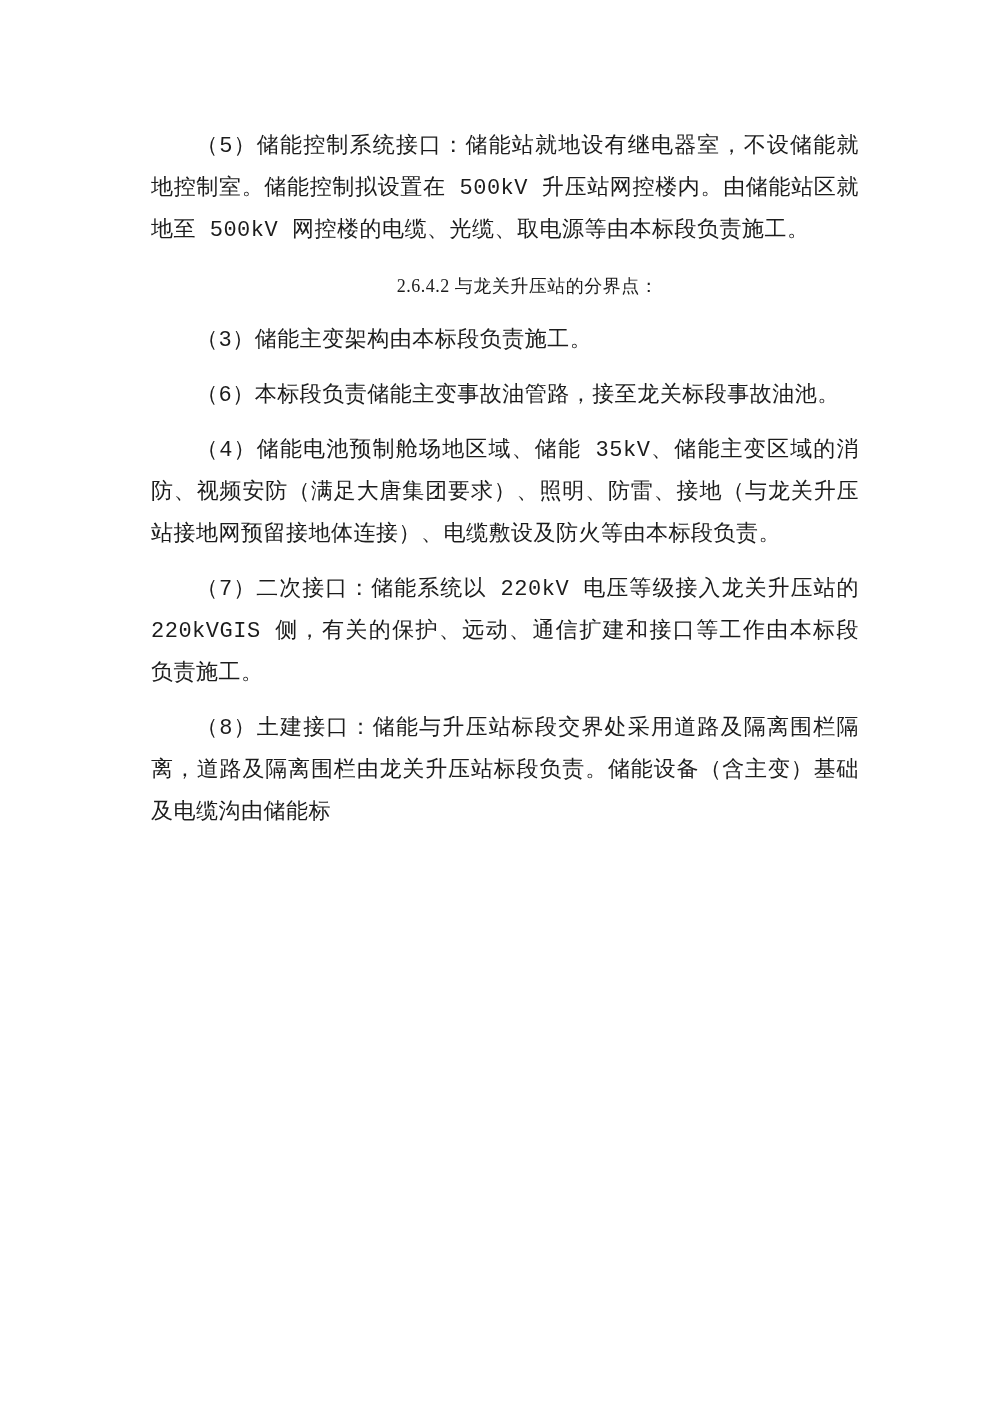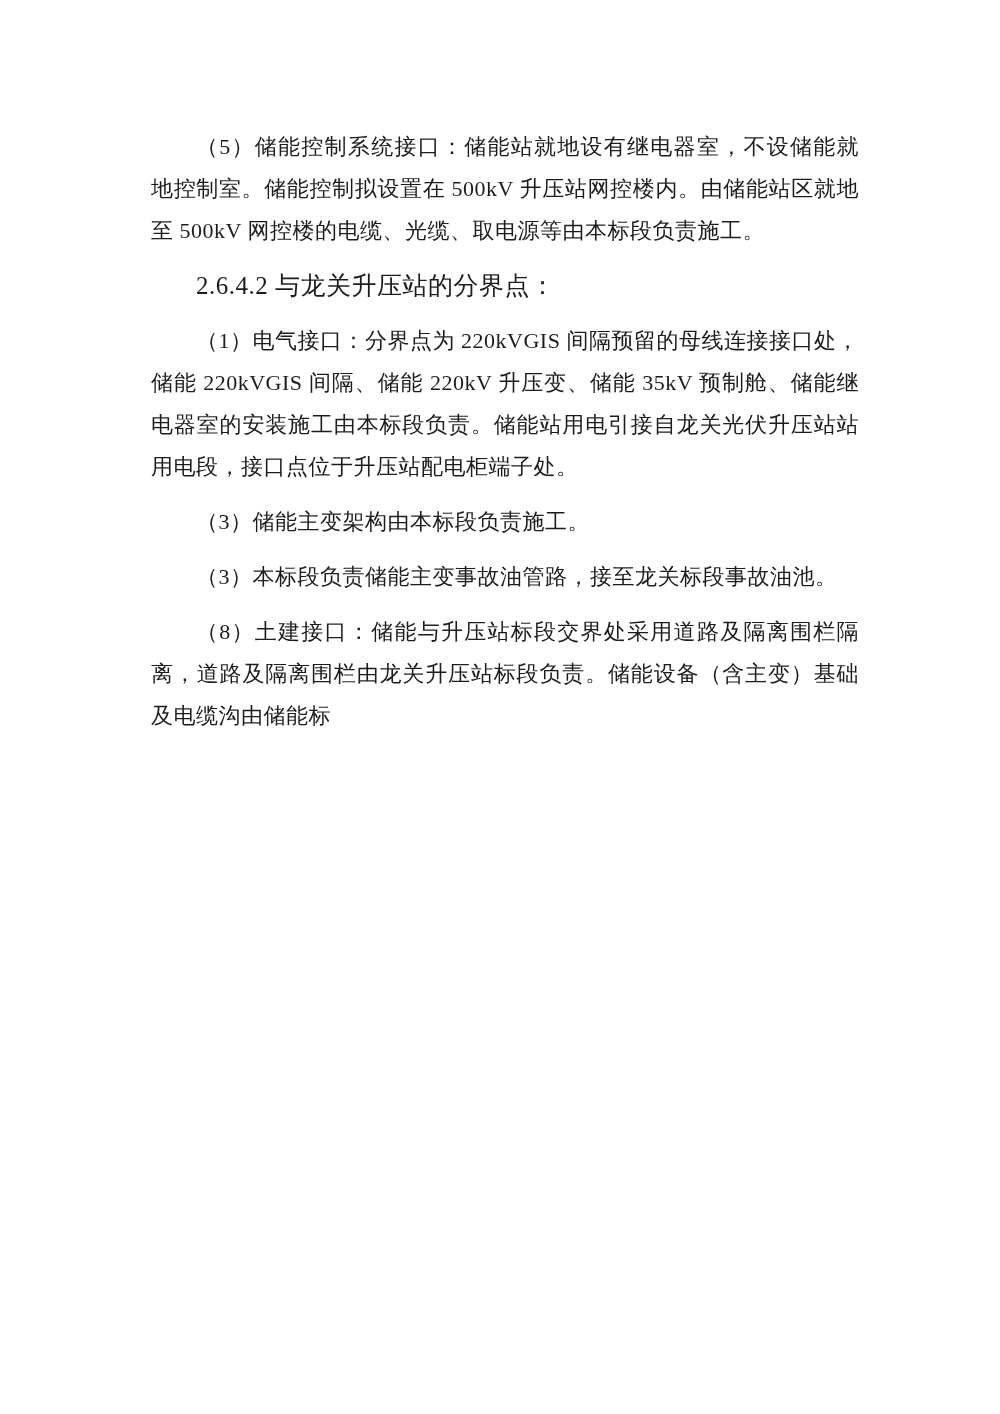--- a/index.html
+++ b/index.html
@@ -24,35 +24,38 @@
   }
   p.para {
     font-size: 22px;
     line-height: 42px;
     text-align: justify;
     text-justify: inter-ideograph;
     text-indent: 45px;
     margin: 0 0 13px 0;
     letter-spacing: 0.5px;
     word-break: break-word;
+    font-family: Liberation Mono, monospace;
   }
   p.heading {
     
-    font-size: 25px;
+    font-size: 18px;
     line-height: 42px;
     text-indent: 45px;
     margin: 0 0 13px 0;
     letter-spacing: 0.5px;
+    text-align: center;
   }
 </style>
 </head>
 <body>
 
 <div class="page">
   <div class="content">
     <p class="para">（5）储能控制系统接口：储能站就地设有继电器室，不设储能就地控制室。储能控制拟设置在 500kV 升压站网控楼内。由储能站区就地至 500kV 网控楼的电缆、光缆、取电源等由本标段负责施工。</p>
     <p class="heading">2.6.4.2 与龙关升压站的分界点：</p>
-    <p class="para">（1）电气接口：分界点为 220kVGIS 间隔预留的母线连接接口处，储能 220kVGIS 间隔、储能 220kV 升压变、储能 35kV 预制舱、储能继电器室的安装施工由本标段负责。储能站用电引接自龙关光伏升压站站用电段，接口点位于升压站配电柜端子处。</p>
     <p class="para">（3）储能主变架构由本标段负责施工。</p>
-    <p class="para">（3）本标段负责储能主变事故油管路，接至龙关标段事故油池。</p>
+    <p class="para">（6）本标段负责储能主变事故油管路，接至龙关标段事故油池。</p>
+    <p class="para">（4）储能电池预制舱场地区域、储能 35kV、储能主变区域的消防、视频安防（满足大唐集团要求）、照明、防雷、接地（与龙关升压站接地网预留接地体连接）、电缆敷设及防火等由本标段负责。</p>
+    <p class="para">（7）二次接口：储能系统以 220kV 电压等级接入龙关升压站的 220kVGIS 侧，有关的保护、远动、通信扩建和接口等工作由本标段负责施工。</p>
     <p class="para">（8）土建接口：储能与升压站标段交界处采用道路及隔离围栏隔离，道路及隔离围栏由龙关升压站标段负责。储能设备（含主变）基础及电缆沟由储能标</p>
   </div>
 </div>
 
 </body></html>

